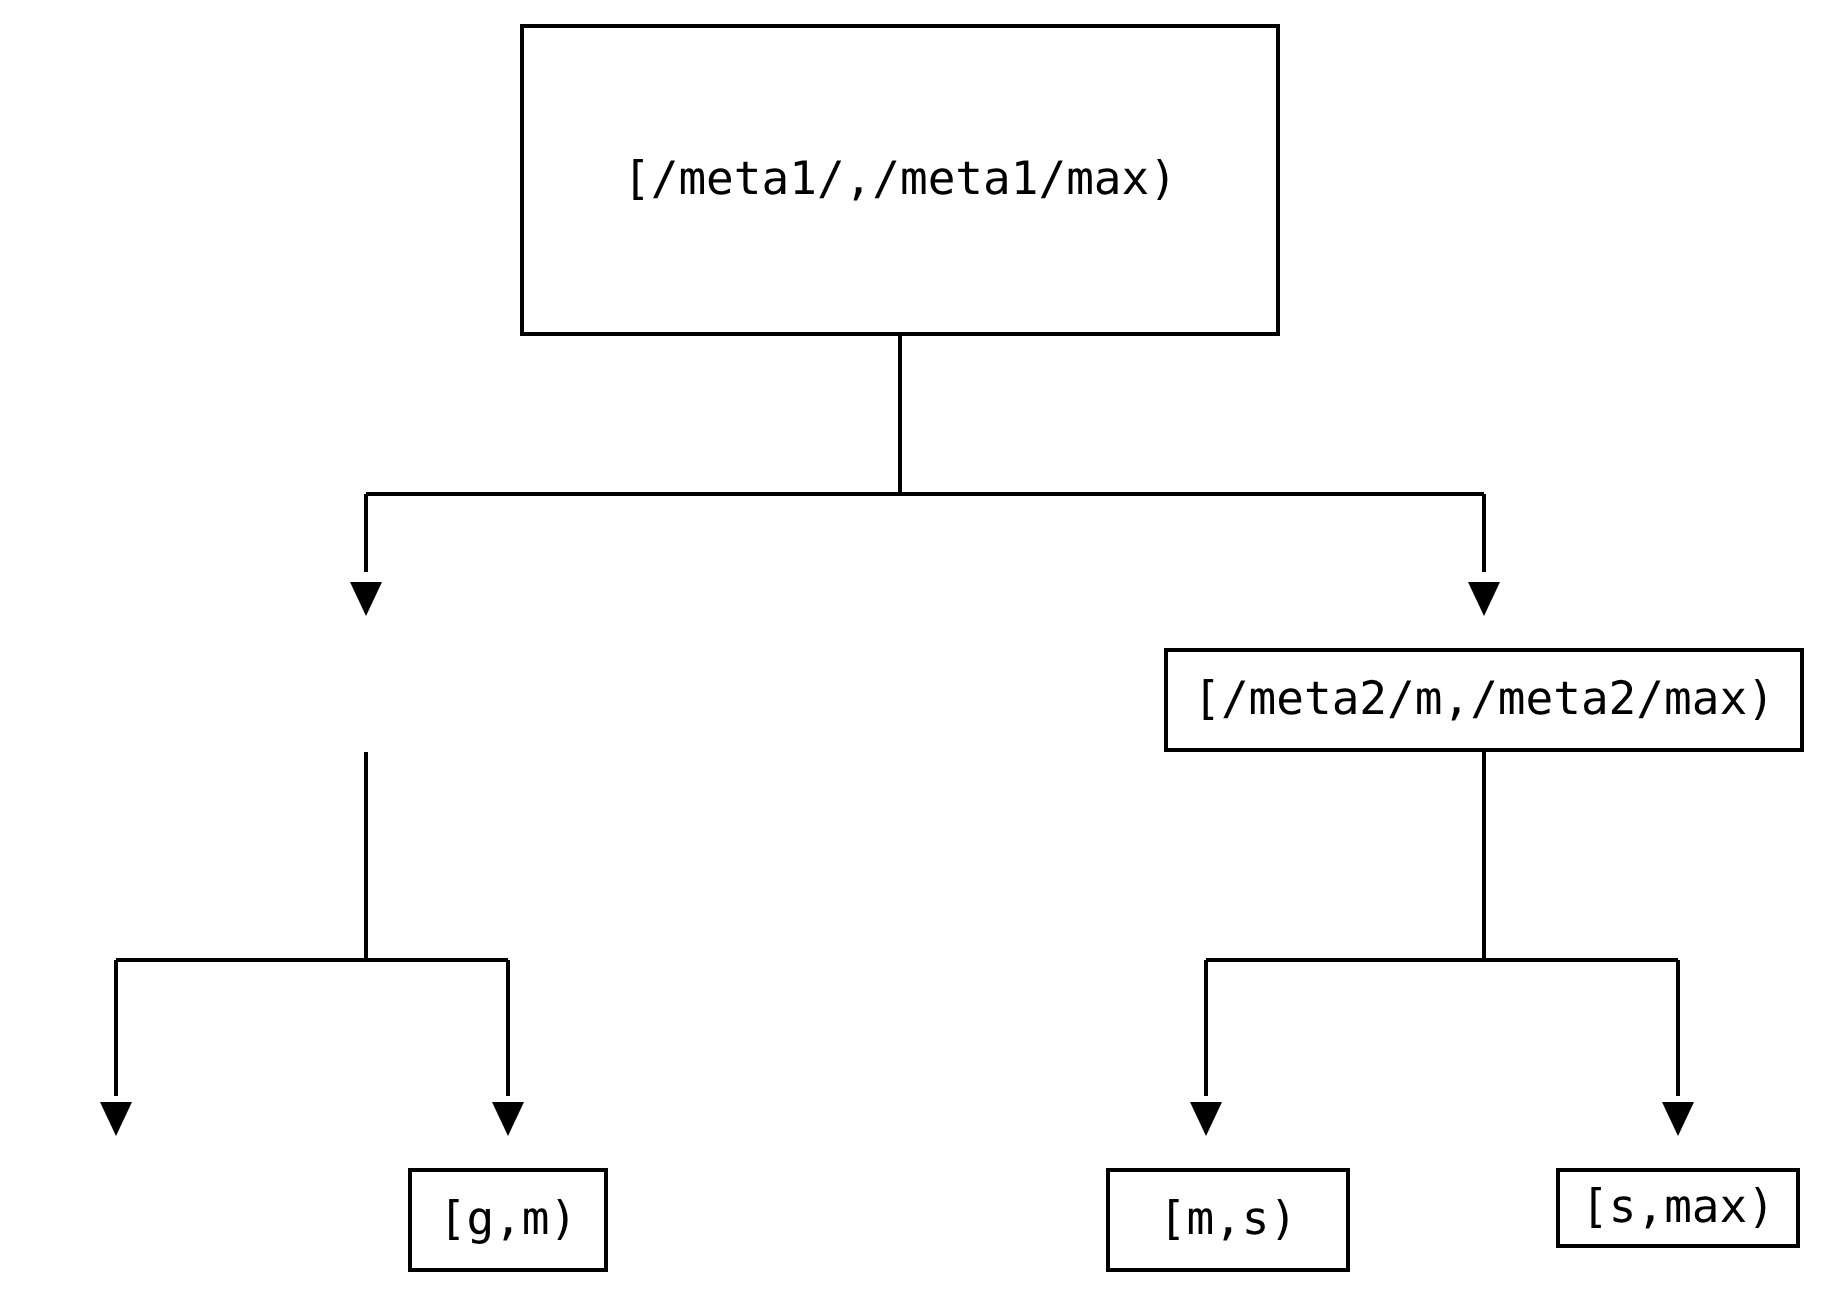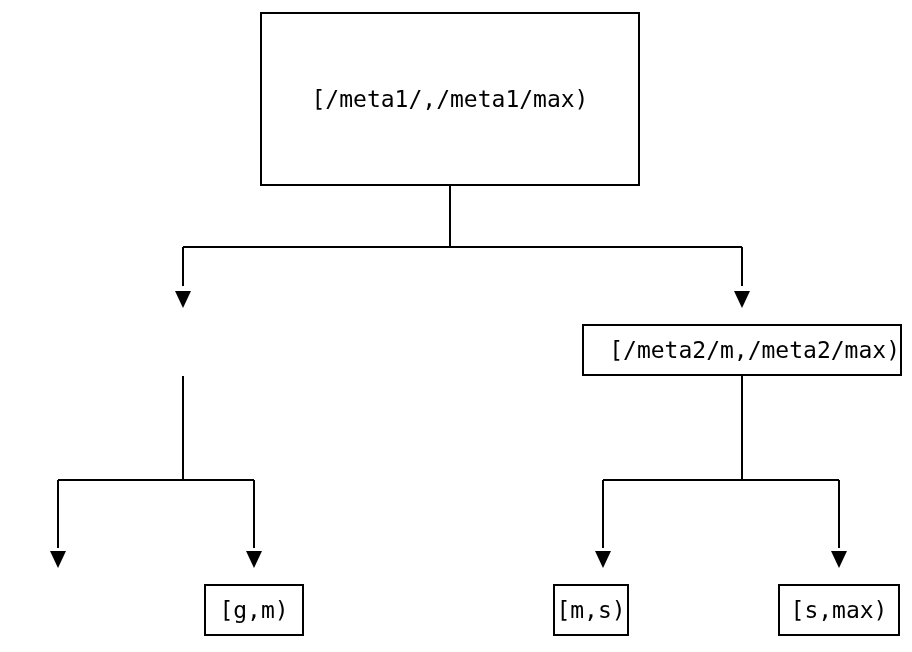--- a/index.html
+++ b/index.html
@@ -29,27 +29,27 @@
     border: 2px solid #000000;
     background: #ffffff;
     display: flex;
     align-items: center;
     justify-content: center;
     color: #000000;
     font-size: 23px;
     line-height: 1;
     white-space: nowrap;
   }
-  .node-root       { left: 260px; top: 12px;  width: 380px; height: 174px; }
+  .node-root       { left: 260px; top: 12px;  width: 380px; height: 156px; }
   .node-meta2-left  { left: 22px;  top: 324px; width: 322px; height: 52px; }
-  .node-meta2-right { left: 582px; top: 324px; width: 320px; height: 52px; justify-content: flex-end; }
+  .node-meta2-right { left: 582px; top: 324px; width: 320px; height: 52px; }
   .node-leaf-ag    { left: 8px;   top: 584px; width: 100px; height: 52px; }
   .node-leaf-gm    { left: 204px; top: 584px; width: 100px; height: 52px; }
-  .node-leaf-ms    { left: 553px; top: 584px; width: 76px; height: 52px; }
-  .node-leaf-smax  { left: 778px; top: 584px; width: 122px; height: 52px; }
+  .node-leaf-ms    { left: 553px; top: 584px; width: 122px; height: 52px; }
+  .node-leaf-smax  { left: 778px; top: 584px; width: 122px; height: 40px; }
 </style>
 </head>
 <body>
 
 <div class="canvas">
 
   <svg class="edges" viewBox="0 0 912 652">
     <g fill="none" stroke="#000000" stroke-width="2">
       <path d="M450 168 V247"></path>
       <path d="M183 247 H742"></path>

